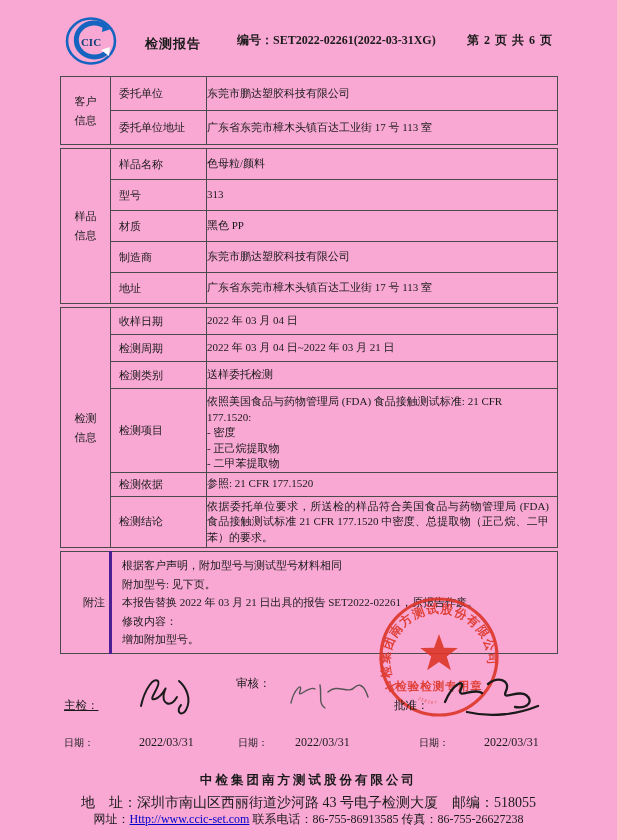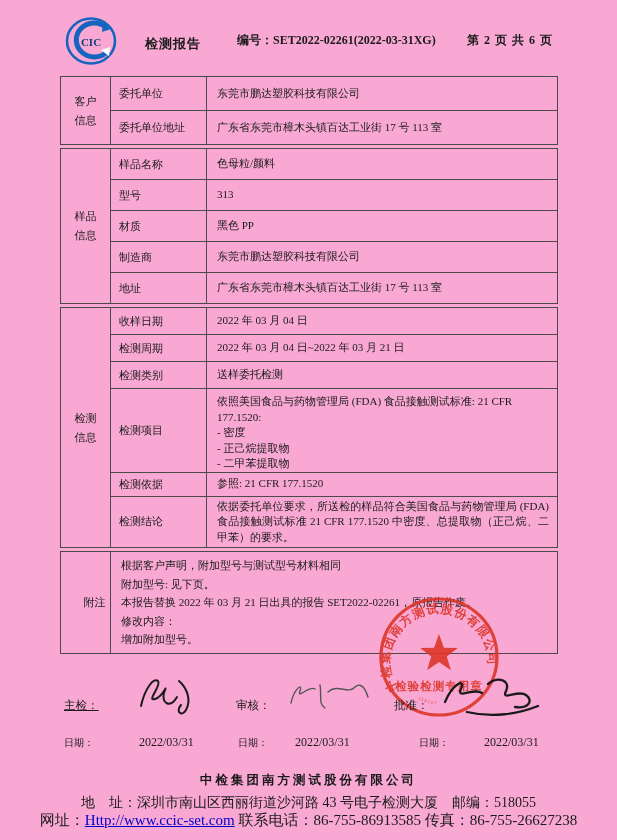--- a/index.html
+++ b/index.html
@@ -15,44 +15,44 @@
   .hdr-title { position:absolute; left:145px; top:35px; font-size:13px; font-weight:bold; letter-spacing:1px; }
   .hdr-no { position:absolute; left:237px; top:32px; font-size:12px; font-weight:bold;text-align:center; }
   .hdr-page { position:absolute; left:467px; top:32px; font-size:12px; font-weight:bold; letter-spacing:1px; }
   
   .tables { position:absolute; left:60px; top:76px; width:498px; }
   table { border-collapse:collapse; width:498px; margin-bottom:3px; table-layout:fixed; }
   td { border:1px solid #4a4a4a; font-size:11px; vertical-align:middle; }
   td.cat { width:50px; text-align:center; }
   td.cat span { display:inline-block; width:2.4em; line-height:19px; }
   td.lbl { width:96px; padding-left:8px; }
-  td.val { padding-left:10px; padding-right:8px; line-height:15.5px; }
+  td.val { padding-right:8px; line-height:15.5px; }
   .sec1 td { height:34px; }
   .sec2 td { height:31px; }
   .sec3 .r1 td { height:27px; }
   .sec3 .rbig td { height:81px; }
   .sec3 .rmid td { height:24px; }
   .sec3 .rcon td { height:50px; }
   .sec3 .rcon td.val { text-align:justify; padding-top:2px; padding-bottom:2px; }
   .rbig td.val { vertical-align:top; padding-top:5px; }
   .notes td { height:96px;padding-left:18px; }
-  .notes td.nval { border-left:1px solid #4c1d95; padding:4px 8px 4px 10px; vertical-align:top; }
+  .notes td.nval { border-left:3px solid #4c1d95; padding:4px 8px 4px 10px; vertical-align:top; }
   .notes .nline { line-height:18.5px; }
   
   .stamp { position:absolute; left:377px; top:595px; width:124px; height:124px; opacity:.9; }
   
   .sig-label { position:absolute; font-size:11.5px; }
   .sig-date-label { position:absolute; font-size:10px; }
   .sig-date { position:absolute; font-size:12px; }
   .sigsvg { position:absolute; }
   
   .f-company { position:absolute; left:0; top:772px; width:100%; text-align:center;
                font-weight:bold; font-size:12.5px; letter-spacing:3px; }
   .f-addr { position:absolute; left:0; top:794px; width:100%; text-align:center; font-size:14px; }
-  .f-web  { position:absolute; left:0; top:811px; width:100%; text-align:center; font-size:15px; }
+  .f-web  { position:absolute; left:0; top:811px; width:100%; text-align:center; font-size:12px; }
   .f-web a { color:#0000cc; text-decoration:underline; }
   .sp { white-space:pre; }
 </style>
 </head>
 <body>
 
 <div class="page">
 
   <svg class="hdr-logo" viewBox="0 0 58 50">
     <ellipse cx="29" cy="25" rx="24" ry="22.5" fill="none" stroke="#1565c0" stroke-width="2.6"></ellipse>
@@ -175,21 +175,21 @@
     </text>
   </svg>
 
   <span class="sig-label" style="left:64px; top:698px;text-decoration:underline;">主检：</span>
   <svg class="sigsvg" style="left:133px; top:672px;" width="72" height="46" viewBox="0 0 72 46">
     <g fill="none" stroke="#1a1a1a" stroke-width="2" stroke-linecap="round">
       <path d="M8,34 C12,16 21,5 25,9 C29,13 13,30 22,27 C31,24 35,9 31,21 C28,31 37,37 44,25"></path>
       <path d="M46,9 C53,15 59,27 53,38 C49,45 42,40 48,33"></path>
     </g>
   </svg>
-  <span class="sig-label" style="left:236px; top:698px;">审核：</span>
+  <span class="sig-label" style="left:236px; top:676px;">审核：</span>
   <svg class="sigsvg" style="left:284px; top:677px;" width="88" height="38" viewBox="0 0 88 38">
     <g fill="none" stroke="#555555" stroke-width="1.4" stroke-linecap="round">
       <path d="M7,26 C10,12 19,5 16,14 C13,23 25,8 31,12"></path>
       <path d="M36,8 C38,18 34,27 41,31"></path>
       <path d="M44,15 C54,6 64,18 71,10 C78,4 82,14 84,20"></path>
     </g>
   </svg>
   <span class="sig-label" style="left:394px; top:698px;">批准：</span>
   <svg class="sigsvg" style="left:437px; top:671px;" width="106" height="50" viewBox="0 0 106 50">
     <g fill="none" stroke="#1a1a1a" stroke-width="2.3" stroke-linecap="round">

